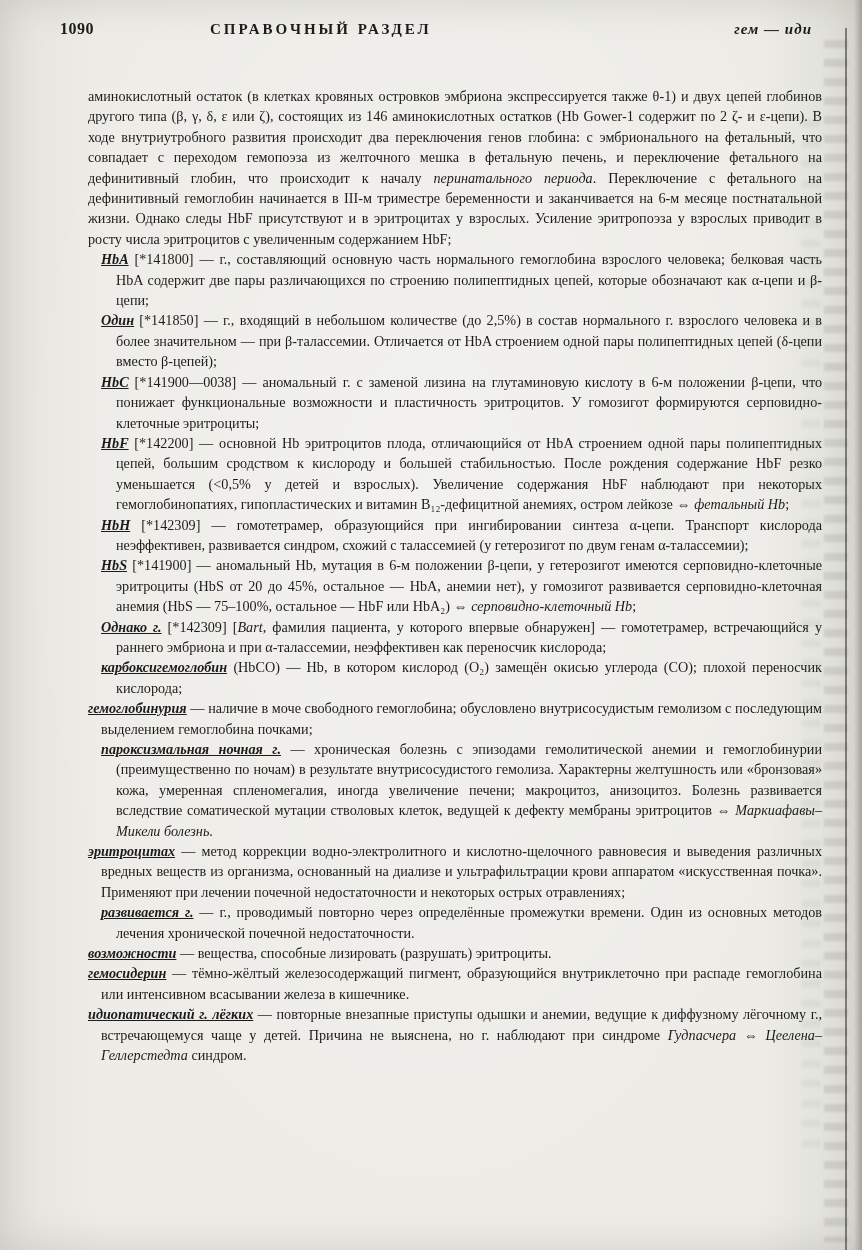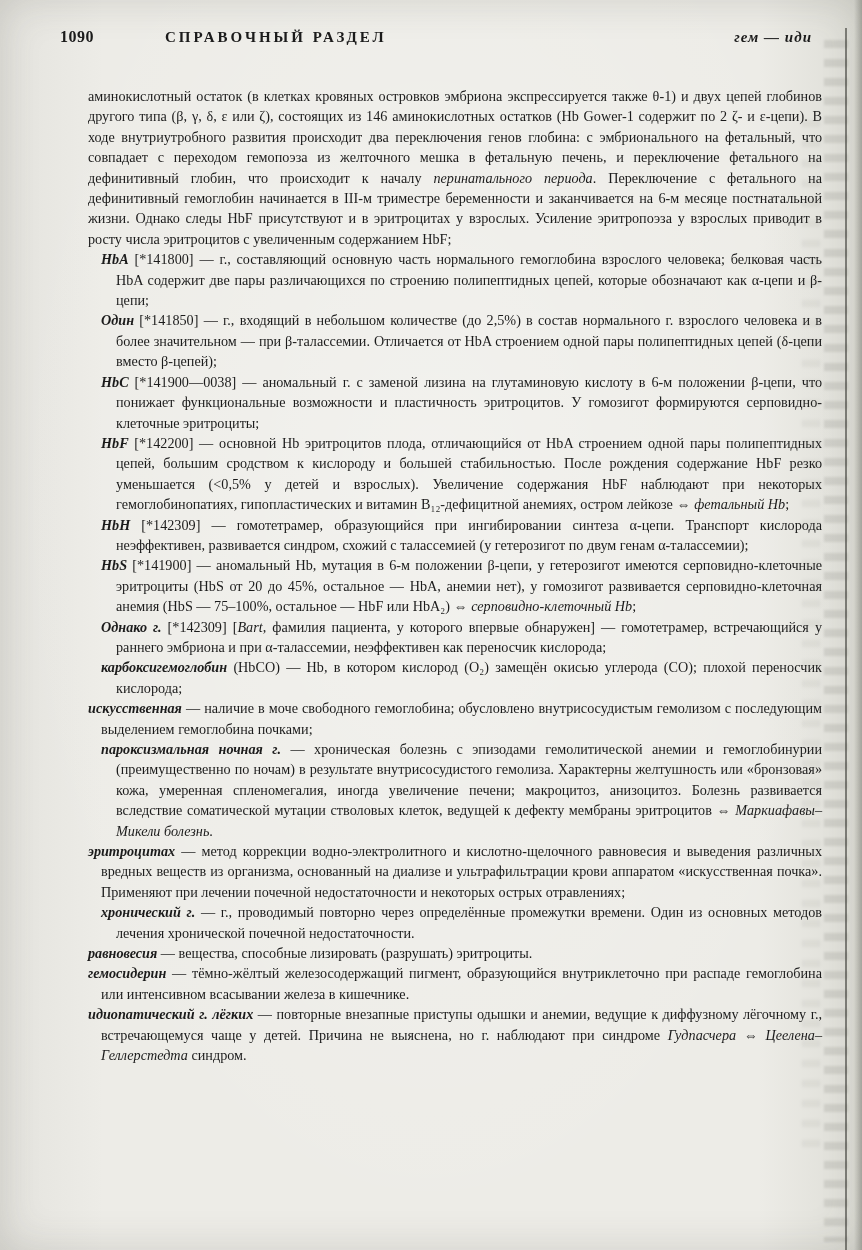--- a/index.html
+++ b/index.html
@@ -12,37 +12,37 @@
     overflow:hidden;
   }
   .page{
     position:absolute;inset:0;
     background:
       radial-gradient(ellipse at 50% 40%, rgba(255,255,255,0.30), rgba(0,0,0,0.00) 70%),
       linear-gradient(90deg,#e4e3de 0%,#edece7 12%,#edece7 88%,#ddddd6 100%);
     box-shadow: inset 0 0 40px rgba(70,70,60,0.18);
   }
   .header{
-    position:absolute;top:28px;left:60px;right:50px;
+    position:absolute;top:20px;left:60px;right:50px;
     display:flex;align-items:baseline;
   }
   .page-number{font-weight:bold;font-size:16px;letter-spacing:0.5px;}
-  .section-title{font-weight:bold;font-size:15px;letter-spacing:3px;margin-left:71px;}
+  .section-title{font-weight:bold;font-size:15px;letter-spacing:3px;margin-left:116px;}
   .running-head{margin-left:auto;font-weight:bold;font-style:italic;font-size:15px;letter-spacing:1px;}
   .content{
     position:absolute;top:86px;left:88px;width:734px;
     font-size:14.2px;line-height:20.4px;
     text-align:justify;
     text-justify:inter-word;
   }
   p.entry{margin:0;padding:0;}
   p.flush{padding-left:0;text-indent:0;}
   p.top{padding-left:13px;text-indent:-13px;}
   p.sub{padding-left:28px;text-indent:-15px;}
-  .term{font-weight:bold;font-style:italic;}
+  .term{font-weight:bold;font-style:italic;text-decoration:underline;}
   
   .rule-right{
     position:absolute;top:28px;bottom:0;left:845px;width:1.5px;
     background:rgba(45,45,40,0.55);
   }
   .edge-right{
     position:absolute;top:0;bottom:0;right:0;width:8px;
     background:linear-gradient(90deg,rgba(0,0,0,0) 0%,rgba(60,60,52,0.30) 100%);
   }
   
@@ -74,25 +74,25 @@
   <div class="content">
       <p class="entry flush">аминокислотный остаток (в клетках кровяных островков эмбриона экспрессируется также θ-1) и двух цепей глобинов другого типа (β, γ, δ, ε или ζ), состоящих из 146 аминокислотных остатков (Hb Gower-1 содержит по 2 ζ- и ε-цепи). В ходе внутриутробного развития происходит два переключения генов глобина: с эмбрионального на фетальный, что совпадает с переходом гемопоэза из желточного мешка в фетальную печень, и переключение фетального на дефинитивный глобин, что происходит к началу <i>перинатального периода</i>. Переключение с фетального на дефинитивный гемоглобин начинается в III-м триместре беременности и заканчивается на 6-м месяце постнатальной жизни. Однако следы HbF присутствуют и в эритроцитах у взрослых. Усиление эритропоэза у взрослых приводит в росту числа эритроцитов с увеличенным содержанием HbF;</p>
       <p class="entry sub"><span class="term">HbA</span> [*141800] — г., составляющий основную часть нормального гемоглобина взрослого человека; белковая часть HbA содержит две пары различающихся по строению полипептидных цепей, которые обозначают как α-цепи и β-цепи;</p>
       <p class="entry sub"><span class="term">Один</span> [*141850] — г., входящий в небольшом количестве (до 2,5%) в состав нормального г. взрослого человека и в более значительном — при β-талассемии. Отличается от HbA строением одной пары полипептидных цепей (δ-цепи вместо β-цепей);</p>
       <p class="entry sub"><span class="term">HbC</span> [*141900—0038] — аномальный г. с заменой лизина на глутаминовую кислоту в 6-м положении β-цепи, что понижает функциональные возможности и пластичность эритроцитов. У гомозигот формируются серповидно-клеточные эритроциты;</p>
       <p class="entry sub"><span class="term">HbF</span> [*142200] — основной Hb эритроцитов плода, отличающийся от HbA строением одной пары полипептидных цепей, большим сродством к кислороду и большей стабильностью. После рождения содержание HbF резко уменьшается (&lt;0,5% у детей и взрослых). Увеличение содержания HbF наблюдают при некоторых гемоглобинопатиях, гипопластических и витамин B₁₂-дефицитной анемиях, остром лейкозе ⇔ <i>фетальный Hb</i>;</p>
       <p class="entry sub"><span class="term">HbH</span> [*142309] — гомотетрамер, образующийся при ингибировании синтеза α-цепи. Транспорт кислорода неэффективен, развивается синдром, схожий с талассемией (у гетерозигот по двум генам α-талассемии);</p>
       <p class="entry sub"><span class="term">HbS</span> [*141900] — аномальный Hb, мутация в 6-м положении β-цепи, у гетерозигот имеются серповидно-клеточные эритроциты (HbS от 20 до 45%, остальное — HbA, анемии нет), у гомозигот развивается серповидно-клеточная анемия (HbS — 75–100%, остальное — HbF или HbA₂) ⇔ <i>серповидно-клеточный Hb</i>;</p>
       <p class="entry sub"><span class="term">Однако г.</span> [*142309] [<i>Bart</i>, фамилия пациента, у которого впервые обнаружен] — гомотетрамер, встречающийся у раннего эмбриона и при α-талассемии, неэффективен как переносчик кислорода;</p>
       <p class="entry sub"><span class="term">карбоксигемоглобин</span> (HbCO) — Hb, в котором кислород (O₂) замещён окисью углерода (CO); плохой переносчик кислорода;</p>
-      <p class="entry top"><span class="term">искусственная</span> — наличие в моче свободного гемоглобина; обусловлено внутрисосудистым гемолизом с последующим выделением гемоглобина почками;</p>
+      <p class="entry top"><span class="term">гемоглобинурия</span> — наличие в моче свободного гемоглобина; обусловлено внутрисосудистым гемолизом с последующим выделением гемоглобина почками;</p>
       <p class="entry sub"><span class="term">пароксизмальная ночная г.</span> — хроническая болезнь с эпизодами гемолитической анемии и гемоглобинурии (преимущественно по ночам) в результате внутрисосудистого гемолиза. Характерны желтушность или «бронзовая» кожа, умеренная спленомегалия, иногда увеличение печени; макроцитоз, анизоцитоз. Болезнь развивается вследствие соматической мутации стволовых клеток, ведущей к дефекту мембраны эритроцитов ⇔ <i>Маркиафавы–Микели болезнь</i>.</p>
       <p class="entry top"><span class="term">эритроцитах</span> — метод коррекции водно-электролитного и кислотно-щелочного равновесия и выведения различных вредных веществ из организма, основанный на диализе и ультрафильтрации крови аппаратом «искусственная почка». Применяют при лечении почечной недостаточности и некоторых острых отравлениях;</p>
-      <p class="entry sub"><span class="term">хронический г.</span> — г., проводимый повторно через определённые промежутки времени. Один из основных методов лечения хронической почечной недостаточности.</p>
-      <p class="entry top"><span class="term">равновесия</span> — вещества, способные лизировать (разрушать) эритроциты.</p>
+      <p class="entry sub"><span class="term">развивается г.</span> — г., проводимый повторно через определённые промежутки времени. Один из основных методов лечения хронической почечной недостаточности.</p>
+      <p class="entry top"><span class="term">возможности</span> — вещества, способные лизировать (разрушать) эритроциты.</p>
       <p class="entry top"><span class="term">гемосидерин</span> — тёмно-жёлтый железосодержащий пигмент, образующийся внутриклеточно при распаде гемоглобина или интенсивном всасывании железа в кишечнике.</p>
       <p class="entry top"><span class="term">идиопатический г. лёгких</span> — повторные внезапные приступы одышки и анемии, ведущие к диффузному лёгочному г., встречающемуся чаще у детей. Причина не выяснена, но г. наблюдают при синдроме <i>Гудпасчера</i> ⇔ <i>Цеелена–Геллерстедта</i> синдром.</p>
     </div>
 
   <div class="bleed"></div>
   <div class="bleed2"></div>
   <div class="rule-right"></div>
   <div class="edge-right"></div>
 </div>
 

